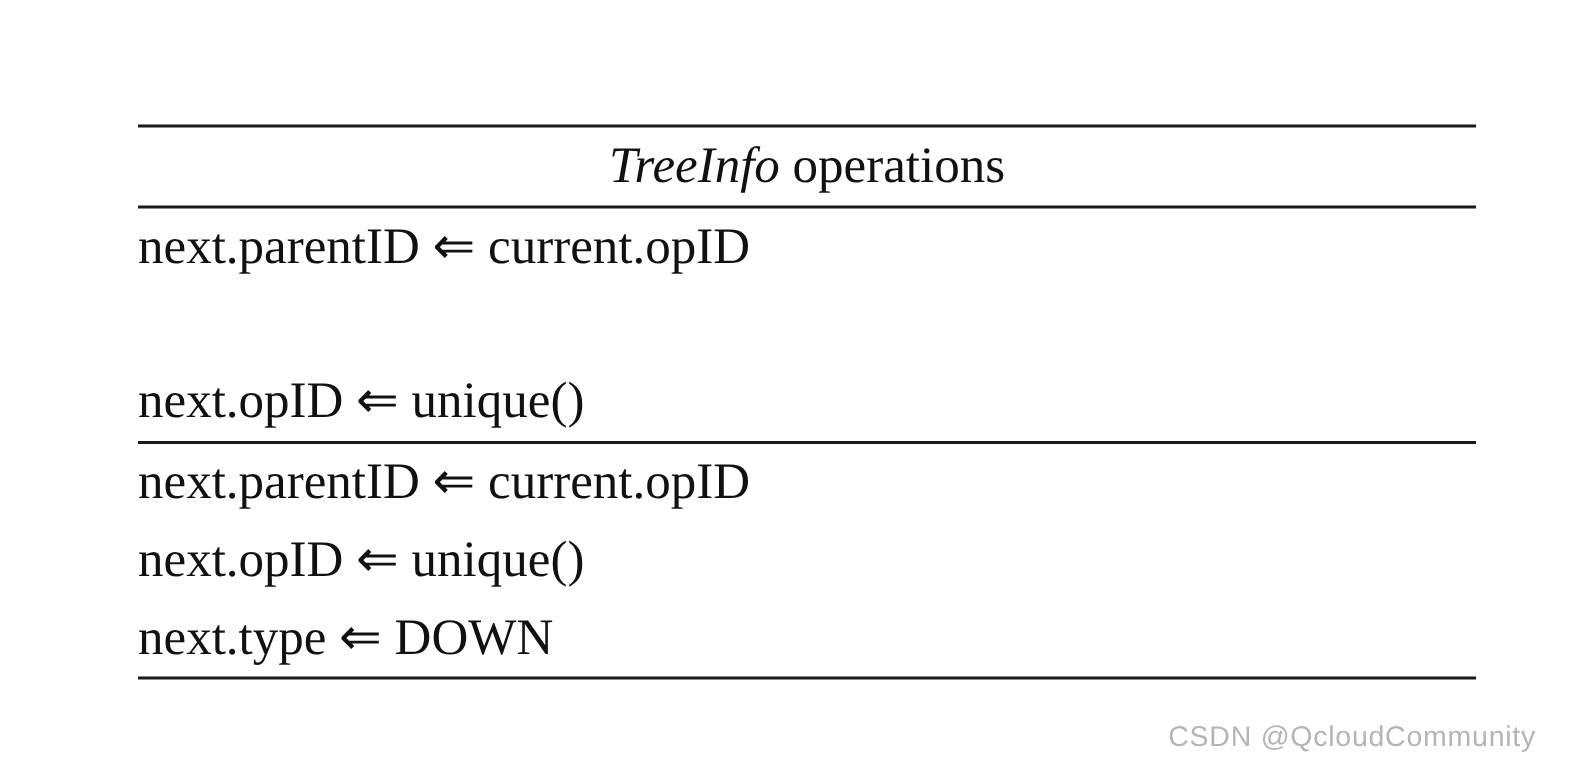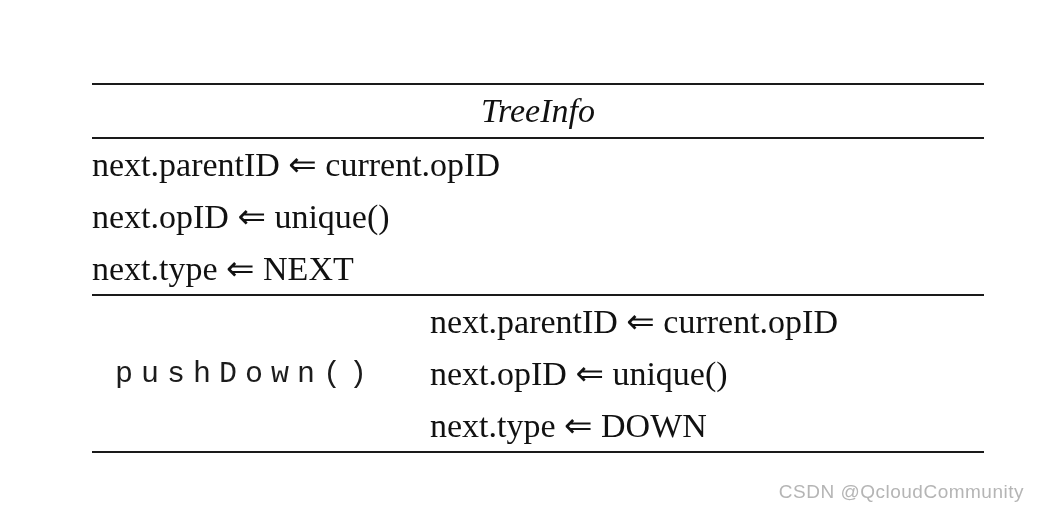--- a/index.html
+++ b/index.html
@@ -79,33 +79,31 @@
   }
 </style>
 </head>
 <body>
 
 <div class="page">
 
   <div class="optable">
 
     <div class="thead">
-      <span class="title-em">TreeInfo</span>
+      <span class="title-em">TreeInfo</span><span> operations</span>
     </div>
 
     <div class="trow with-divider">
       <div class="cell-effects">
         <div class="effect-line">next.parentID ⇐ current.opID</div>
         <div class="effect-line">next.opID ⇐ unique()</div>
-        <div class="effect-line">next.type ⇐ NEXT</div>
       </div>
     </div>
 
     <div class="trow">
-      <div class="cell-op">pushDown()</div>
       <div class="cell-effects">
         <div class="effect-line">next.parentID ⇐ current.opID</div>
         <div class="effect-line">next.opID ⇐ unique()</div>
         <div class="effect-line">next.type ⇐ DOWN</div>
       </div>
     </div>
 
   </div>
 
   <div class="watermark">CSDN @QcloudCommunity</div>

